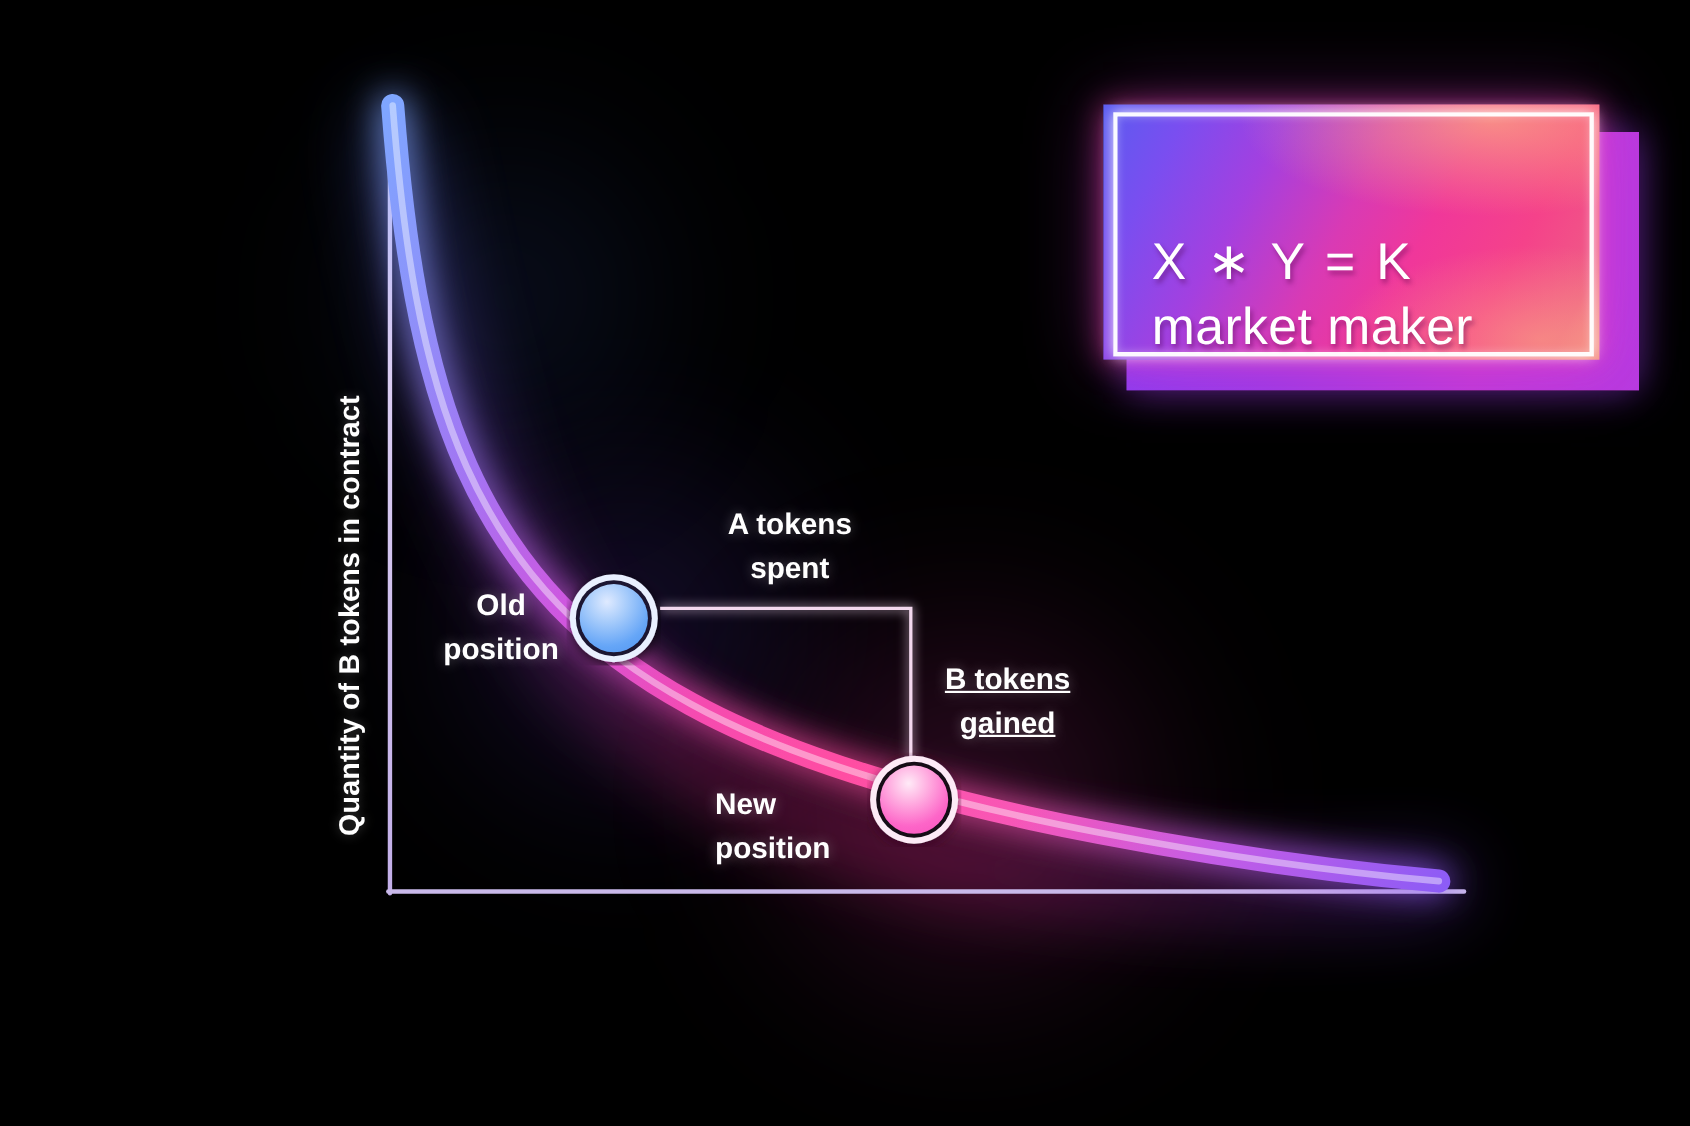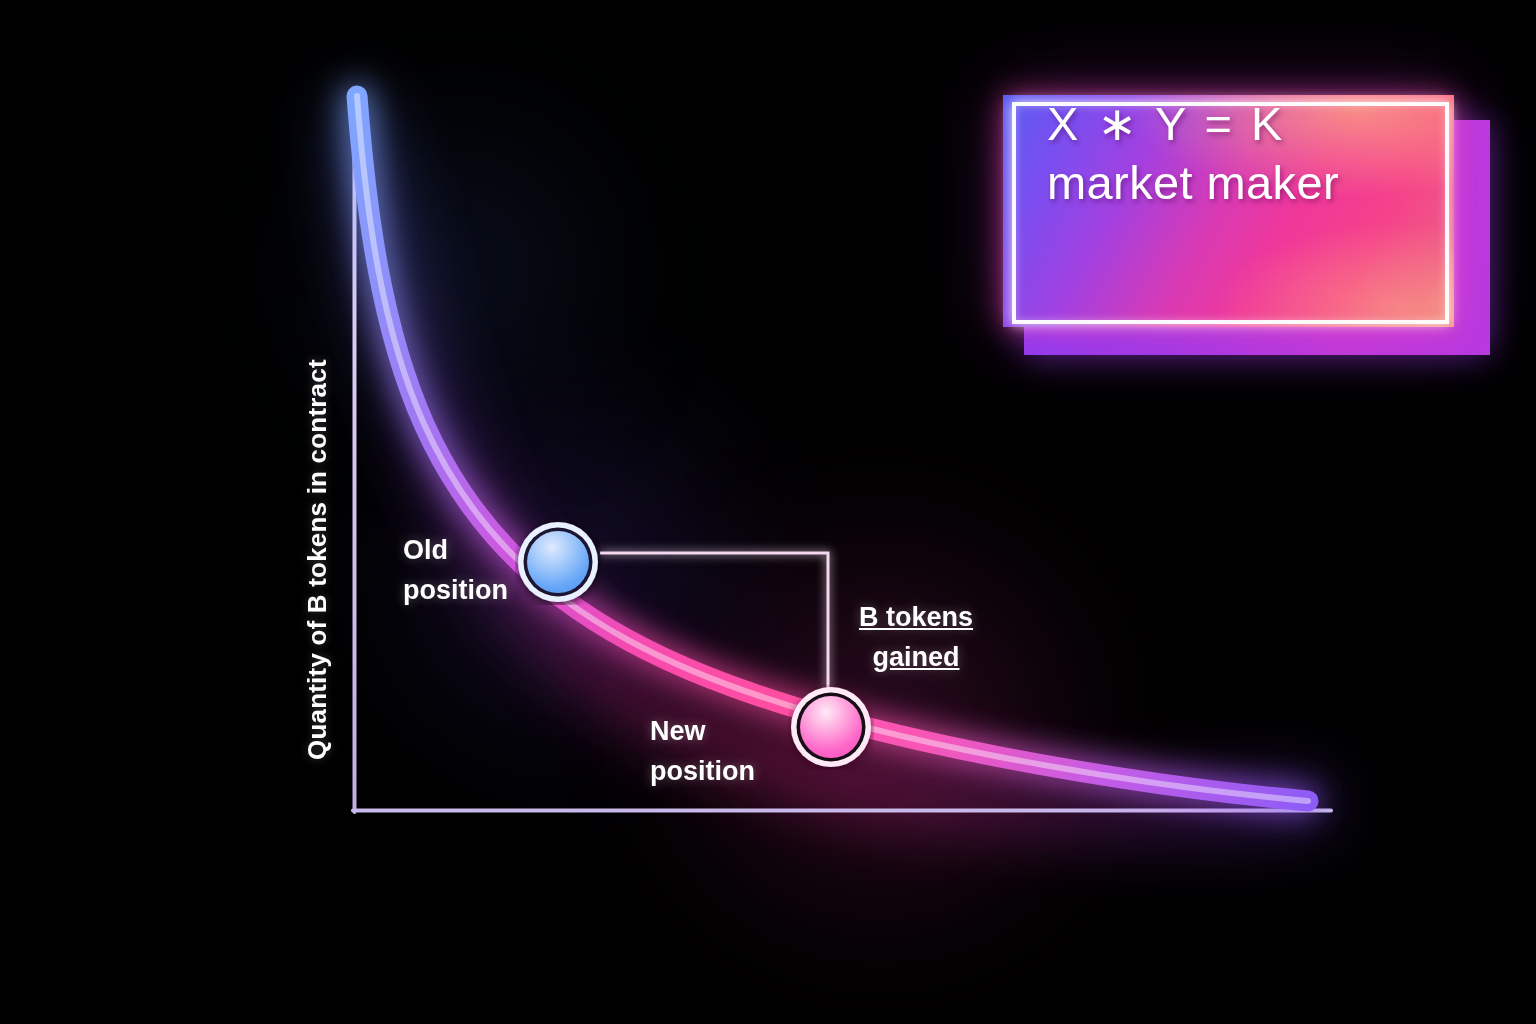--- a/index.html
+++ b/index.html
@@ -76,21 +76,21 @@
   
   .annot {
     position: absolute;
     color: #ffffff;
     font-weight: bold;
     font-size: 27px;
     line-height: 40px;
     white-space: pre-line;
     text-shadow: 0 0 12px rgba(255,255,255,0.3);
   }
-  #annot-old      { right: 1028px; top: 530px; text-align: left; }
+  #annot-old      { right: 1028px; top: 530px; text-align: center; }
   #annot-new      { right: 781px;  top: 711px; text-align: left; }
   #annot-a-spent  { left: 651px;   top: 456px; text-align: center; width: 134px;}
   #annot-b-gained { left: 849px;   top: 597px; text-align: center; width: 134px; text-decoration: underline;}
 
   
   #badge-wrap {
     position: absolute;
     left: 998px; top: 92px;
     width: 500px; height: 272px;
   }
@@ -130,21 +130,21 @@
     box-shadow:
       0 0 12px rgba(255,255,255,0.85),
       inset 0 0 8px rgba(255,255,255,0.35);
     pointer-events: none;
   }
   #badge-text {
     position: absolute;
     left: 0; top: 0; width: 451px; height: 232px;
     display: flex;
     flex-direction: column;
-    justify-content: flex-start;
+    justify-content: flex-end;
     padding-left: 44px;
     box-sizing: border-box;
     pointer-events: none;
   }
   #badge-formula {
     color: #ffffff;
     font-size: 47px;
     font-weight: 400;
     letter-spacing: 3px;
     line-height: 58px;
@@ -301,20 +301,22 @@
       </g>
     </svg>
   </div>
 
   <div class="axis-label" id="ylabel">Quantity of B tokens in contract</div>
 
   <div class="annot" id="annot-old">Old
 position</div>
   <div class="annot" id="annot-new">New
 position</div>
+  <div class="annot" id="annot-a-spent">A tokens
+spent</div>
   <div class="annot" id="annot-b-gained">B tokens
 gained</div>
 
   <div id="badge-wrap">
     <div id="badge-shadowlayer"></div>
     <div id="badge-panel">
       <div id="badge-inner-border"></div>
       <div id="badge-text">
         <div id="badge-formula">X ∗ Y = K</div>
         <div id="badge-subtitle">market maker</div>

